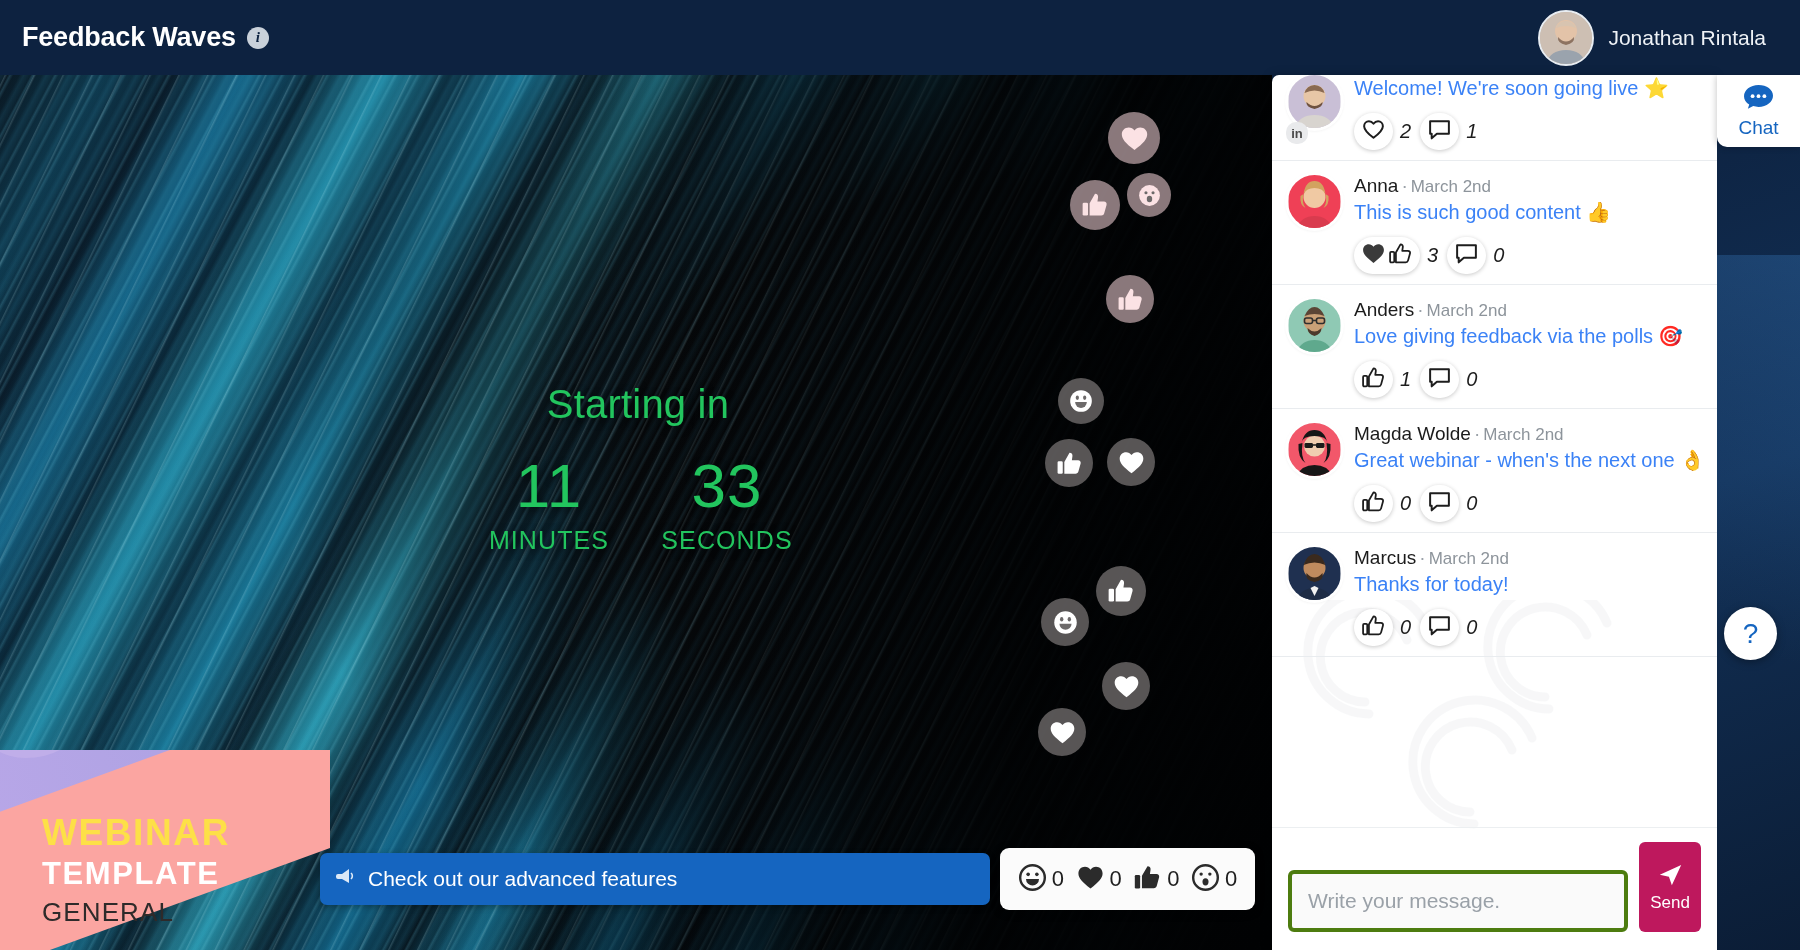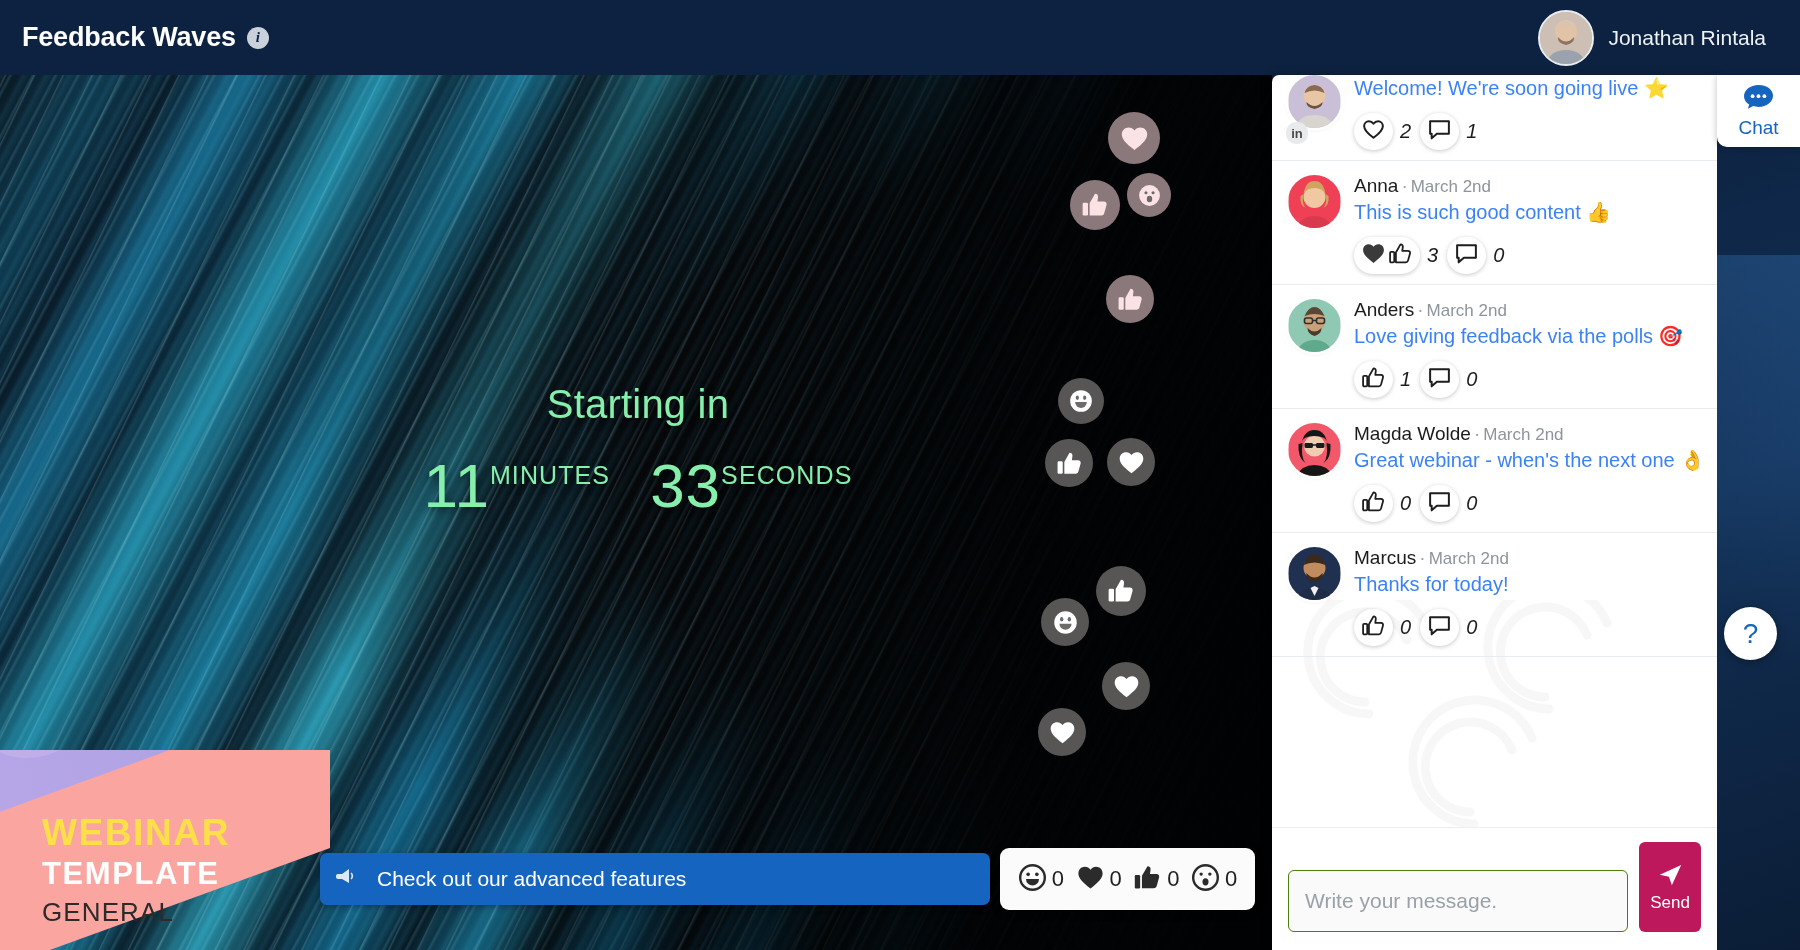--- a/index.html
+++ b/index.html
@@ -70,40 +70,40 @@
   }
   .darkveil {
     position:absolute; inset:0;
     background:linear-gradient(100deg, rgba(0,0,0,0) 40%, rgba(2,4,6,.55) 62%, rgba(1,2,3,.93) 80%, #010203 100%);
   }
 
   
   .countdown {
     position:absolute; left:456px; top:255px; width:364px; height:390px;
     display:flex; flex-direction:column; align-items:center; justify-content:flex-start;
-    color:#86efac; text-shadow:0 2px 10px rgba(0,0,0,.55);
+    color:#22c55e; text-shadow:0 2px 10px rgba(0,0,0,.55);
   }
   .cd-title { font-size:40px; font-weight:400; margin-top:52px; letter-spacing:.2px; }
   .cd-numbers { display:flex; gap:40px; margin-top:26px; }
-  .cd-unit { display:flex; flex-direction:row; align-items:flex-start; min-width:138px; }
+  .cd-unit { display:flex; flex-direction:column; align-items:center; min-width:138px; }
   .cd-num { font-size:62px; font-weight:400; line-height:1.05; letter-spacing:1px; }
   .cd-label { font-size:25px; letter-spacing:1.1px; margin-top:8px; }
 
   
   .reaction {
     position:absolute; border-radius:50%;
     display:flex; align-items:center; justify-content:center;
   }
   .reaction svg { display:block; }
 
   
   .banner {
     position:absolute; left:320px; bottom:45px; width:670px; height:52px;
     background:#1565c0; border-radius:7px; display:flex; align-items:center;
-    padding-left:16px; gap:22px; box-shadow:0 2px 6px rgba(0,0,0,.3);
+    padding-left:16px; gap:13px; box-shadow:0 2px 6px rgba(0,0,0,.3);
   }
   .banner-text { color:#fff; font-size:21px; }
   .banner-icon { color:#dce9f7; font-size:17px; }
 
   .reactionbar {
     position:absolute; left:1000px; bottom:40px; width:255px; height:62px;
     background:#fbfbfb; border-radius:9px; display:flex; align-items:center;
     justify-content:space-around; padding:0 12px;
     box-shadow:0 2px 9px rgba(0,0,0,.35);
   }
@@ -171,21 +171,21 @@
   .react-pill.two { gap:2px; }
   .act-count { font-size:20px; font-style:italic; color:#1d1d1d; }
   .act-grp { display:flex; align-items:center; gap:7px; }
 
   .chat-spacer { flex:1; position:relative; }
   .composer {
     flex:0 0 auto; padding:14px 16px 18px 16px; display:flex; gap:11px;
     align-items:stretch; border-top:1px solid #eceff1; position:relative; z-index:2;
   }
   .composer-input {
-    flex:1; background:#fafafa; border:1px solid #4d7c0f; border-radius:6px;
+    flex:1; background:#fafafa; border:4px solid #4d7c0f; border-radius:6px;
     padding:0 16px; font-size:21px; color:#9aa1a8;
     font-family:"Liberation Sans", sans-serif; height:62px;margin-top:28px;
   }
   .composer-input::placeholder { color:#9aa1a8; }
   .send-btn {
     width:62px; background:#be185d; border:none; border-radius:6px; color:#fff;
     display:flex; flex-direction:column; align-items:center; justify-content:center;
     gap:2px; cursor:pointer;
   }
   .send-label { font-size:17px; }

